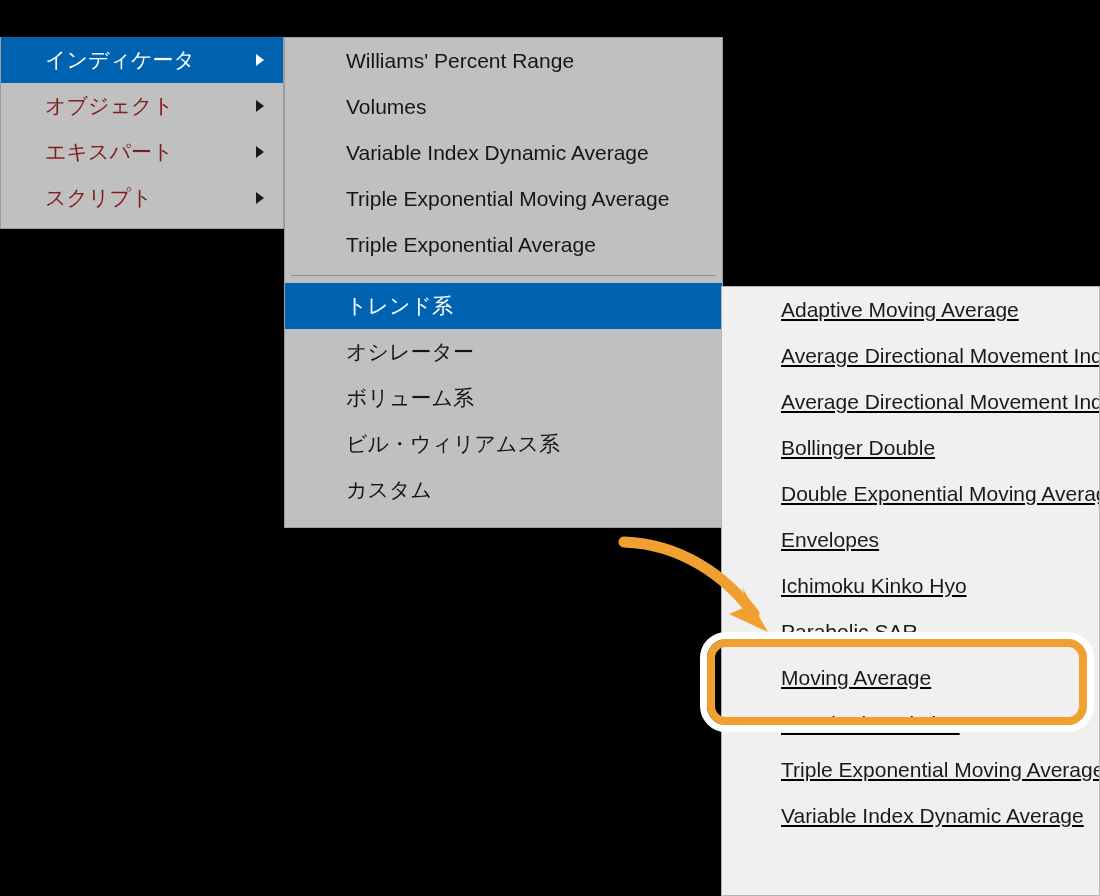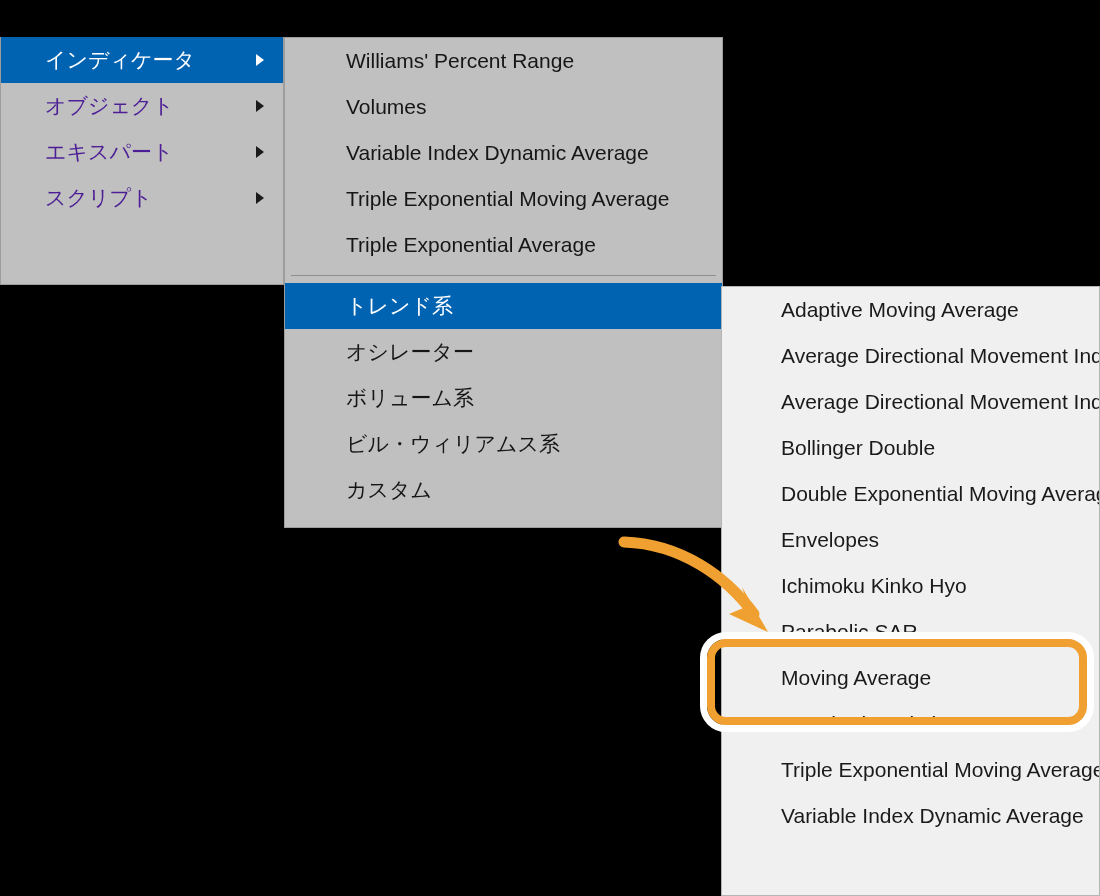--- a/index.html
+++ b/index.html
@@ -31,39 +31,39 @@
   .menu-row{
     position:relative;box-sizing:border-box;
     display:flex;align-items:center;
     width:100%;
   }
   .menu-row .label{
     white-space:nowrap;overflow:visible;
   }
 
   
-  #panel1{left:0;top:37px;width:284px;height:248px;border-top:none;}
-  #panel1 .menu-row{height:46px;padding-left:44px;font-size:21px;color:#4c1d95;}
+  #panel1{left:0;top:37px;width:284px;height:192px;border-top:none;}
+  #panel1 .menu-row{height:46px;padding-left:44px;font-size:21px;color:#7f1d1d;}
   #panel1 .menu-row.sel{background:#0063b1;color:#ffffff;}
   .arrow-right{
     position:absolute;right:19px;top:50%;transform:translateY(-50%);
     width:0;height:0;border-left:8px solid #1a1a1a;
     border-top:6px solid transparent;border-bottom:6px solid transparent;
   }
   #panel1 .menu-row.sel .arrow-right{border-left-color:#ffffff;}
 
   
   #panel2{left:284px;top:37px;width:439px;height:491px;}
   #panel2 .menu-row{height:46px;padding-left:61px;font-size:21px;color:#161616;}
   #panel2 .menu-row.en{padding-left:61px;}
   #panel2 .menu-row.sel{background:#0063b1;color:#ffffff;}
   .sep{height:1px;background:#8e8e8e;margin:7px 6px 7px 6px;}
 
   
-  #panel3{left:721px;top:286px;width:379px;height:610px;overflow:hidden;}
+  #panel3{left:721px;top:286px;width:379px;height:610px;overflow:hidden;text-decoration:underline;}
   #panel3 .menu-row{height:46px;padding-left:59px;font-size:21px;color:#1a1a1a;}
 
   
   .callout-box{
     position:absolute;left:700px;top:632px;width:394px;height:100px;
     box-sizing:border-box;
     border:7px solid #ffffff;border-radius:26px;
     pointer-events:none;
   }
   .callout-box::after{

